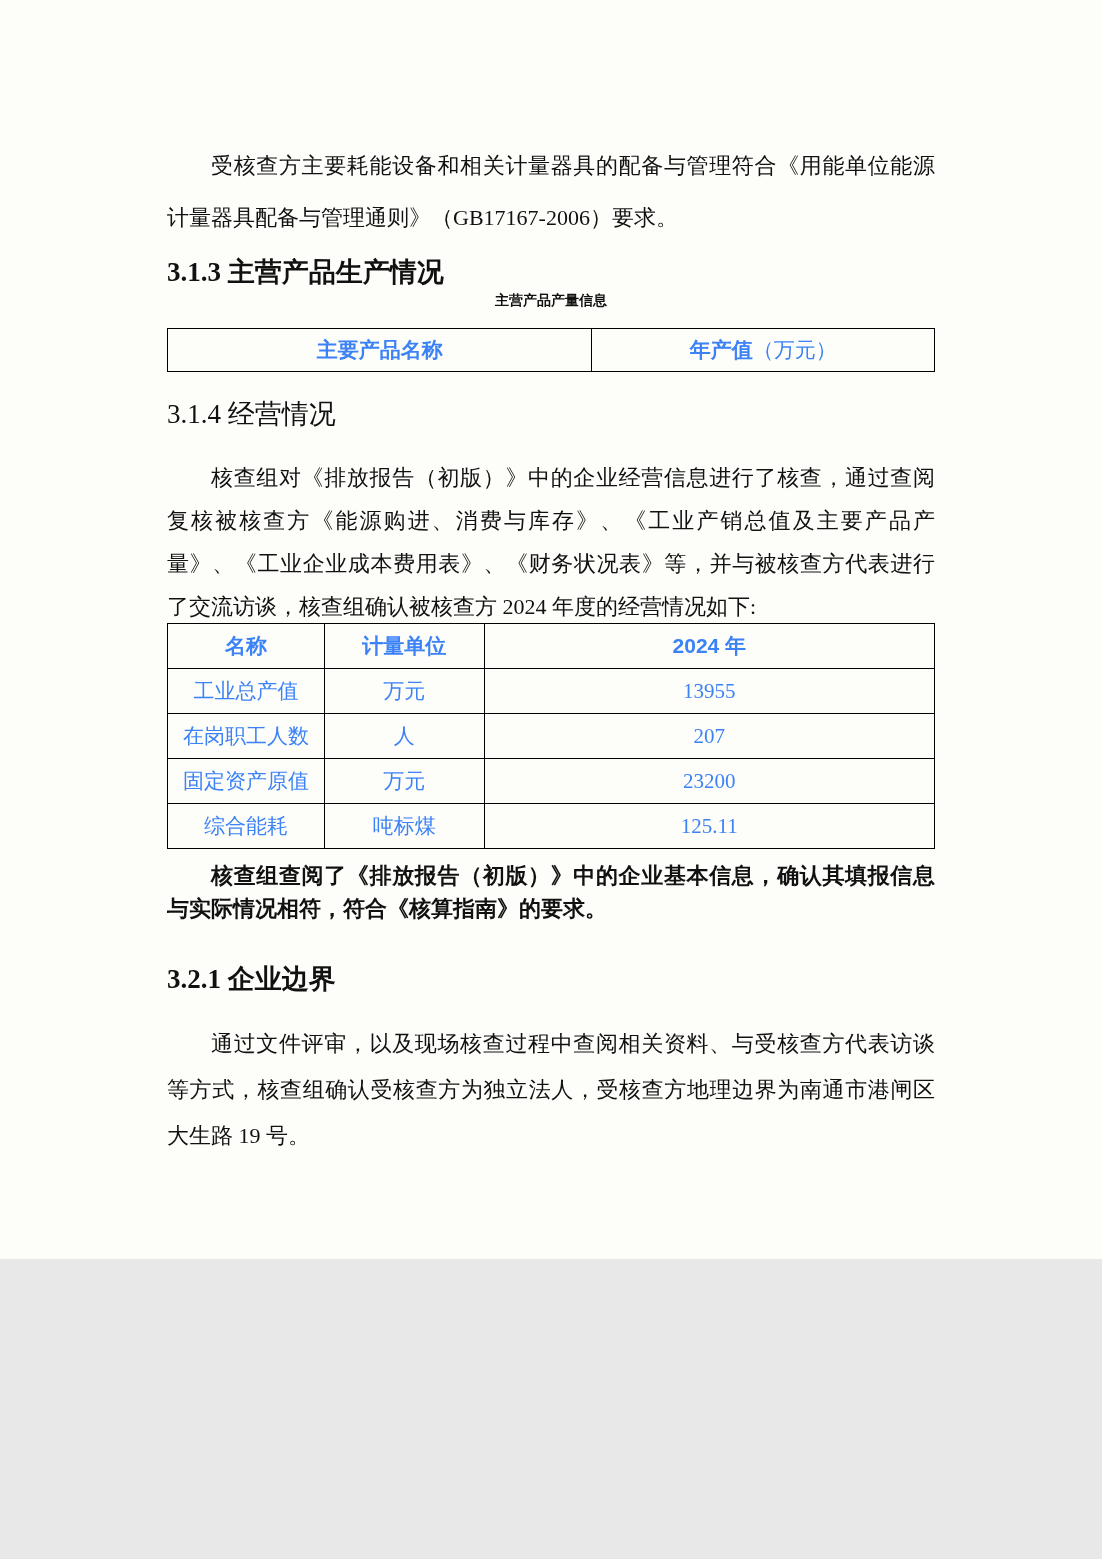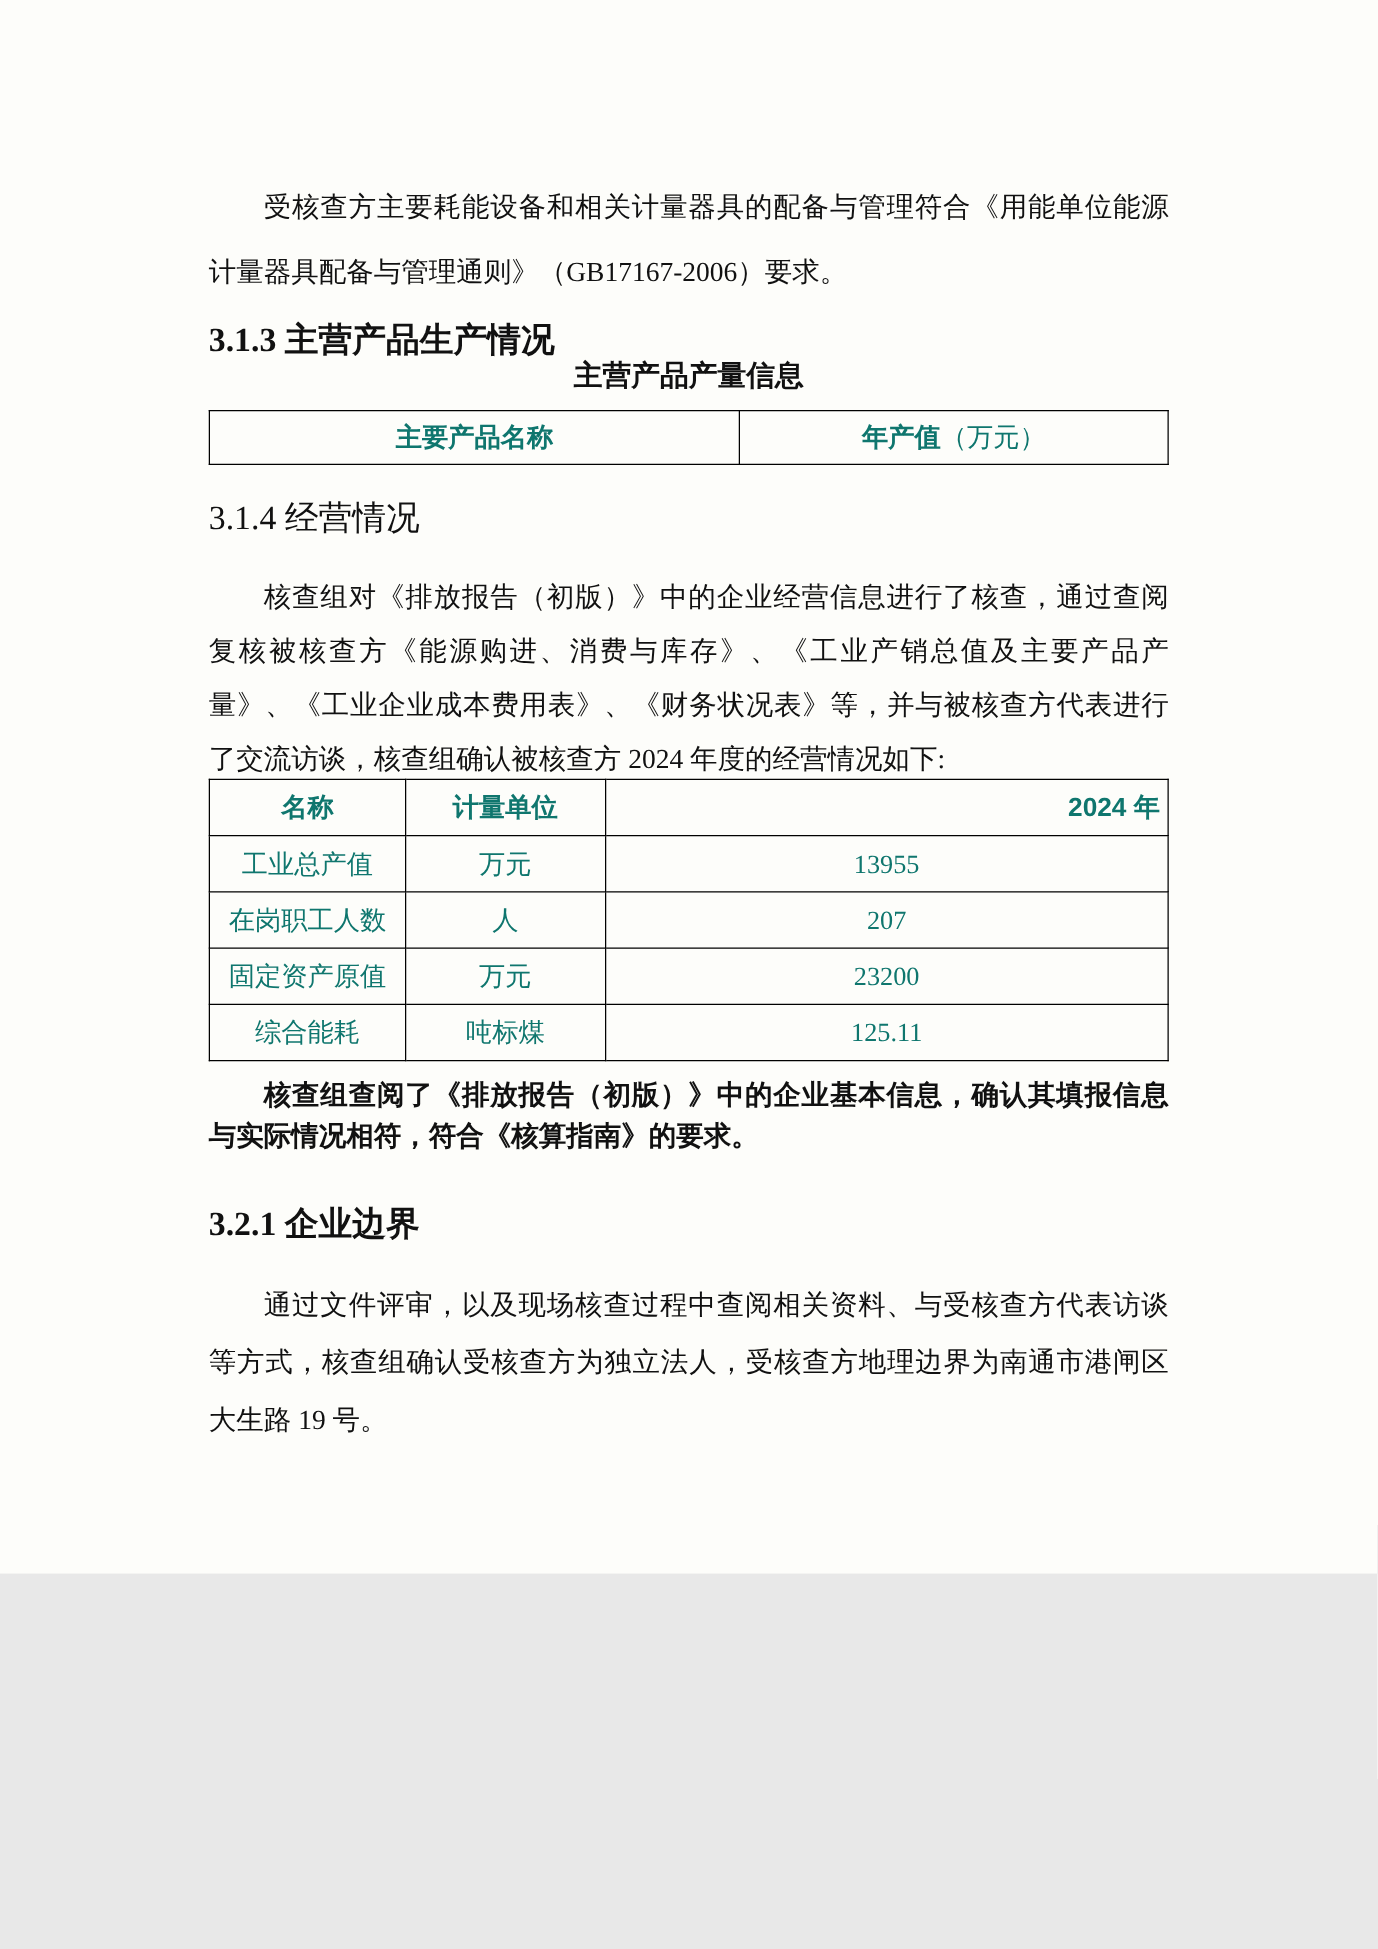--- a/index.html
+++ b/index.html
@@ -36,29 +36,29 @@
   .heading-32  { margin-top: 8px; }
   .heading-321 { margin-top: 34px; }
 
   .para-production { margin-top: 22px; }
 
   .table-caption {
     margin-top: -8px;
     text-align: center;
     font-family: "Liberation Sans", "DejaVu Sans", sans-serif;
     font-weight: bold;
-    font-size: 23px;
+    font-size: 14px;
     line-height: 32px;
   }
 
   table {
     border-collapse: collapse;
     width: 100%;
     font-size: 21px;
-    color: #0f766e;
+    color: #3b82f6;
     table-layout: fixed;
   }
   th, td {
     border: 1.5px solid #000;
     text-align: center;
     vertical-align: middle;
     padding: 2px 6px;
     font-weight: normal;
   }
   .th-sans {
@@ -79,21 +79,21 @@
   .para-operation {
     margin-top: 22px;
     line-height: 43px;
   }
 
   .operation-table { margin-top: -5px; }
   .operation-table th { height: 40px; }
   .operation-table td { height: 40px; }
   .operation-table .col-name { width: 19.8%; }
   .operation-table .col-unit { width: 20.2%; }
-  .operation-table .col-year { width: 60%; text-align: right; }
+  .operation-table .col-year { width: 60%; }
 
   .para-bold-sans {
     margin-top: 10px;
     font-family: "Liberation Sans", "DejaVu Sans", sans-serif;
     font-weight: bold;
     font-size: 22px;
     line-height: 33px;
     text-align: justify;
     text-indent: 44px;
   }

